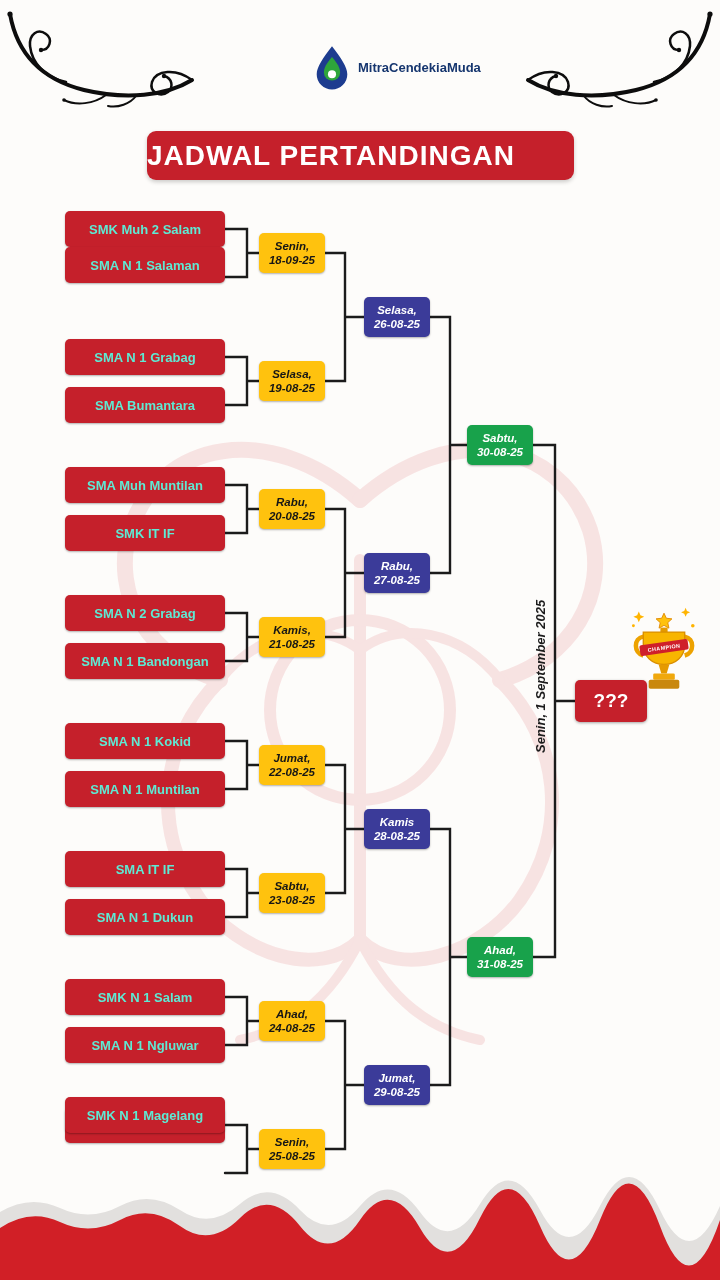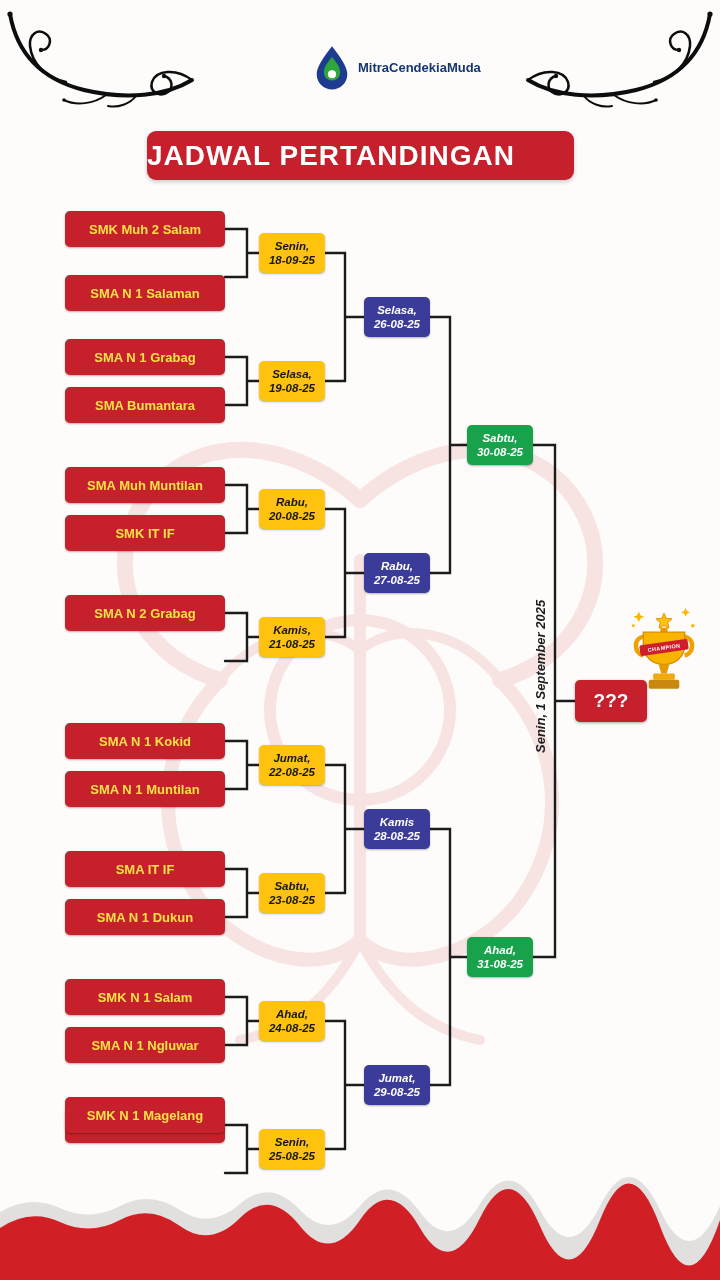--- a/index.html
+++ b/index.html
@@ -13,21 +13,21 @@
 
   
   .logo{position:absolute;left:314px;top:44px;display:flex;align-items:center;gap:8px;z-index:2;}
   .logo-text{display:flex;flex-direction:row;color:#15356e;font-weight:bold;font-size:13px;line-height:15px;}
   .title-banner{position:absolute;left:147px;top:131px;width:427px;height:49px;background:var(--banner,#c5202b);
     border-radius:9px;display:flex;align-items:center;justify-content:flex-start;z-index:2;box-shadow:0 2px 4px rgba(0,0,0,.2);}
   .title-banner h1{margin:0;color:#fff;font-size:28px;letter-spacing:1px;font-weight:bold;}
 
   
   .team-box{position:absolute;left:65px;width:160px;height:36px;background:var(--team-box,#c5202b);
-    border-radius:5px;display:flex;align-items:center;justify-content:center;color:#fde047;font-size:13px;
+    border-radius:5px;display:flex;align-items:center;justify-content:center;color:#5eead4;font-size:13px;
     font-weight:600;z-index:2;box-shadow:0 1px 2px rgba(0,0,0,.3);text-align:center;}
   .badge{position:absolute;left:259px;width:66px;height:40px;border-radius:5px;display:flex;flex-direction:column;
     align-items:center;justify-content:center;font-style:italic;font-size:11.5px;line-height:14px;font-weight:600;
     z-index:2;box-shadow:0 1px 2px rgba(0,0,0,.3);}
   .badge.yellow{background:var(--round1-badge,#ffc20e);color:#161616;}
   .badge.blue{left:364px;background:var(--round2-badge,#3b3b99);color:#fff;}
   .badge.green{left:467px;background:var(--semifinal-badge,#18a24b);color:#fff;}
 
   .connectors{position:absolute;left:0;top:0;z-index:1;}
 
@@ -117,26 +117,27 @@
       M325 253H345V381H325M345 317H364
       M325 509H345V637H325M345 573H364
       M325 765H345V893H325M345 829H364
       M325 1021H345V1149H325M345 1085H364
       M430 317H450V573H430M450 445H467
       M430 829H450V1085H430M450 957H467
       M533 445H555V957H533M555 701H575"></path>
   </svg>
 
   <div class="team-box" style="top:211px">SMK Muh 2 Salam</div>
-  <div class="team-box" style="top:275px">SMA N 1 Salaman</div>
+  <div class="team-box" style="top:247px">SMA N 1 Salaman</div>
   <div class="team-box" style="top:339px">SMA N 1 Grabag</div>
   <div class="team-box" style="top:387px">SMA Bumantara</div>
   <div class="team-box" style="top:467px">SMA Muh Muntilan</div>
   <div class="team-box" style="top:515px">SMK IT IF</div>
   <div class="team-box" style="top:595px">SMA N 2 Grabag</div>
+  <div class="team-box" style="top:643px">SMA N 1 Bandongan</div>
   <div class="team-box" style="top:723px">SMA N 1 Kokid</div>
   <div class="team-box" style="top:771px">SMA N 1 Muntilan</div>
   <div class="team-box" style="top:851px">SMA IT IF</div>
   <div class="team-box" style="top:899px">SMA N 1 Dukun</div>
   <div class="team-box" style="top:979px">SMK N 1 Salam</div>
   <div class="team-box" style="top:1027px">SMA N 1 Ngluwar</div>
   <div class="team-box" style="top:1107px">SMA N 1 Mertoyudan</div>
   <div class="team-box" style="top:1097px">SMK N 1 Magelang</div>
 
   <div class="badge yellow" style="top:233px">

